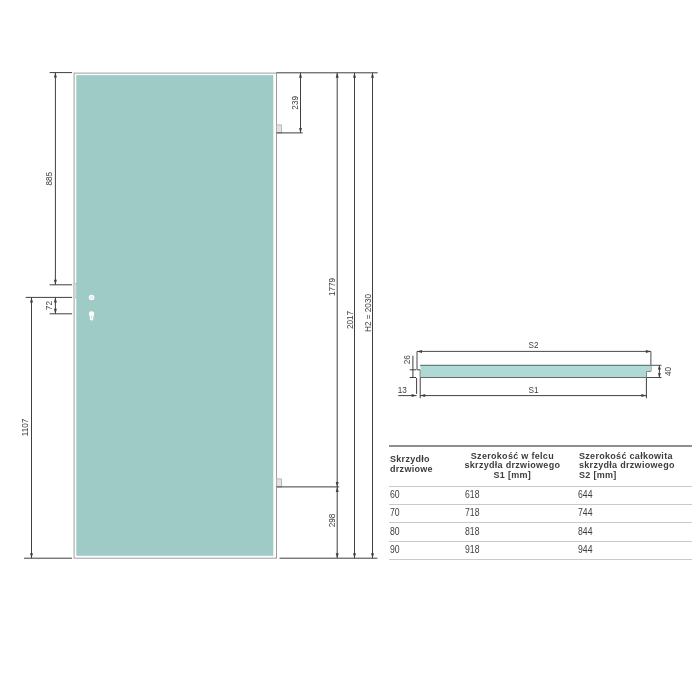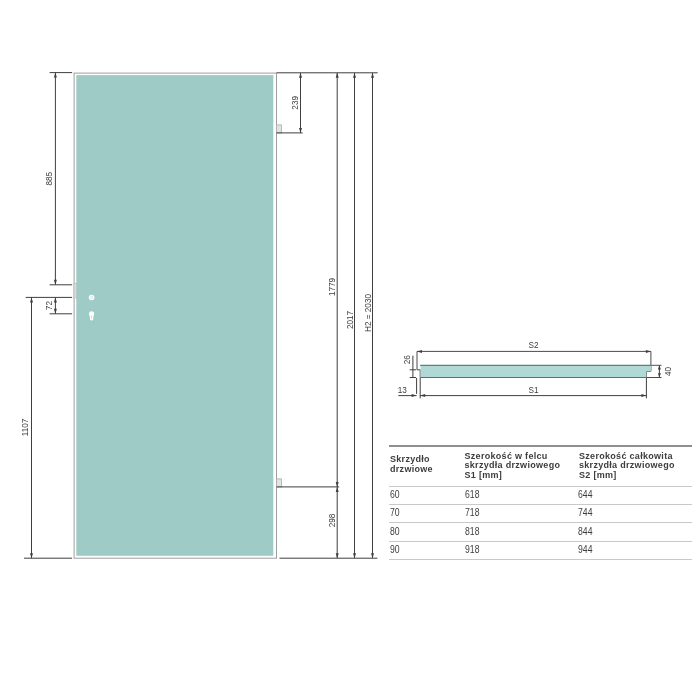--- a/index.html
+++ b/index.html
@@ -152,21 +152,21 @@
 <div class="line" style="left:389px;top:504px;width:303px;"></div>
 
 <div class="line" style="left:389px;top:522.3px;width:303px;"></div>
 
 <div class="line" style="left:389px;top:540.5px;width:303px;"></div>
 
 <div class="line" style="left:389px;top:558.6px;width:303px;"></div>
 
 <div class="tbltxt hdr" style="left:390px;top:455px;">Skrzydło<br>drzwiowe</div>
 
-<div class="tbltxt hdr" style="left:464.5px;top:451.5px;">Szerokość w felcu<br>skrzydła drzwiowego<br>S1 [mm]</div>
+<div class="tbltxt hdr" style="left:464.5px;top:451.5px;text-align:center;">Szerokość w felcu<br>skrzydła drzwiowego<br>S1 [mm]</div>
 
 <div class="tbltxt hdr" style="left:579px;top:451.5px;">Szerokość całkowita<br>skrzydła drzwiowego<br>S2 [mm]</div>
 
 <div class="tbltxt val" style="left:390px;top:488.7px;">60</div>
 <div class="tbltxt val" style="left:464.5px;top:488.7px;">618</div>
 <div class="tbltxt val" style="left:577.5px;top:488.7px;">644</div>
 
 <div class="tbltxt val" style="left:390px;top:507.2px;">70</div>
 <div class="tbltxt val" style="left:464.5px;top:507.2px;">718</div>
 <div class="tbltxt val" style="left:577.5px;top:507.2px;">744</div>

